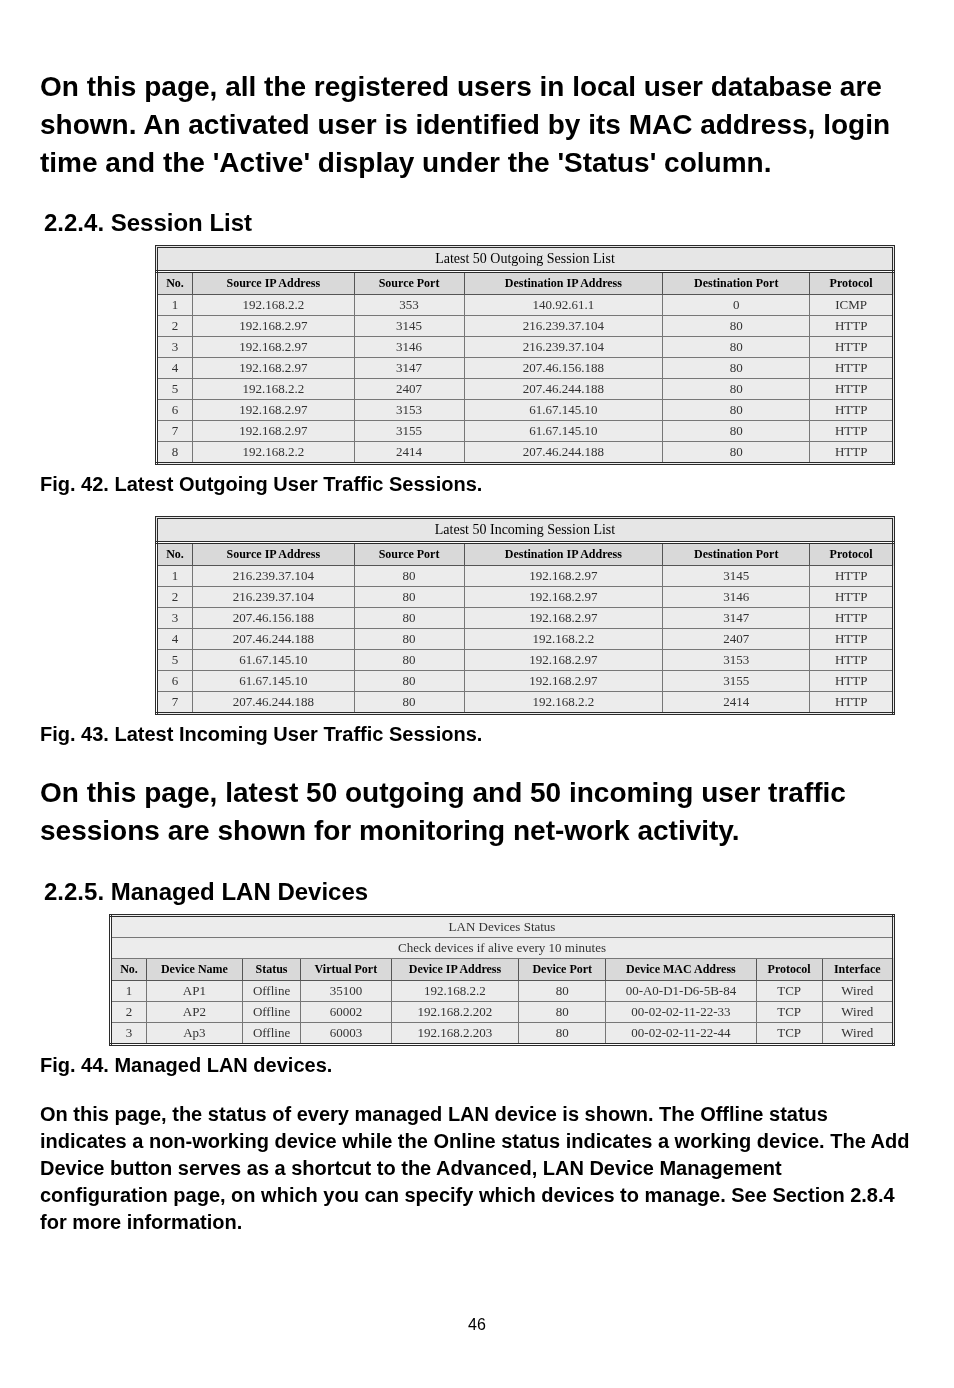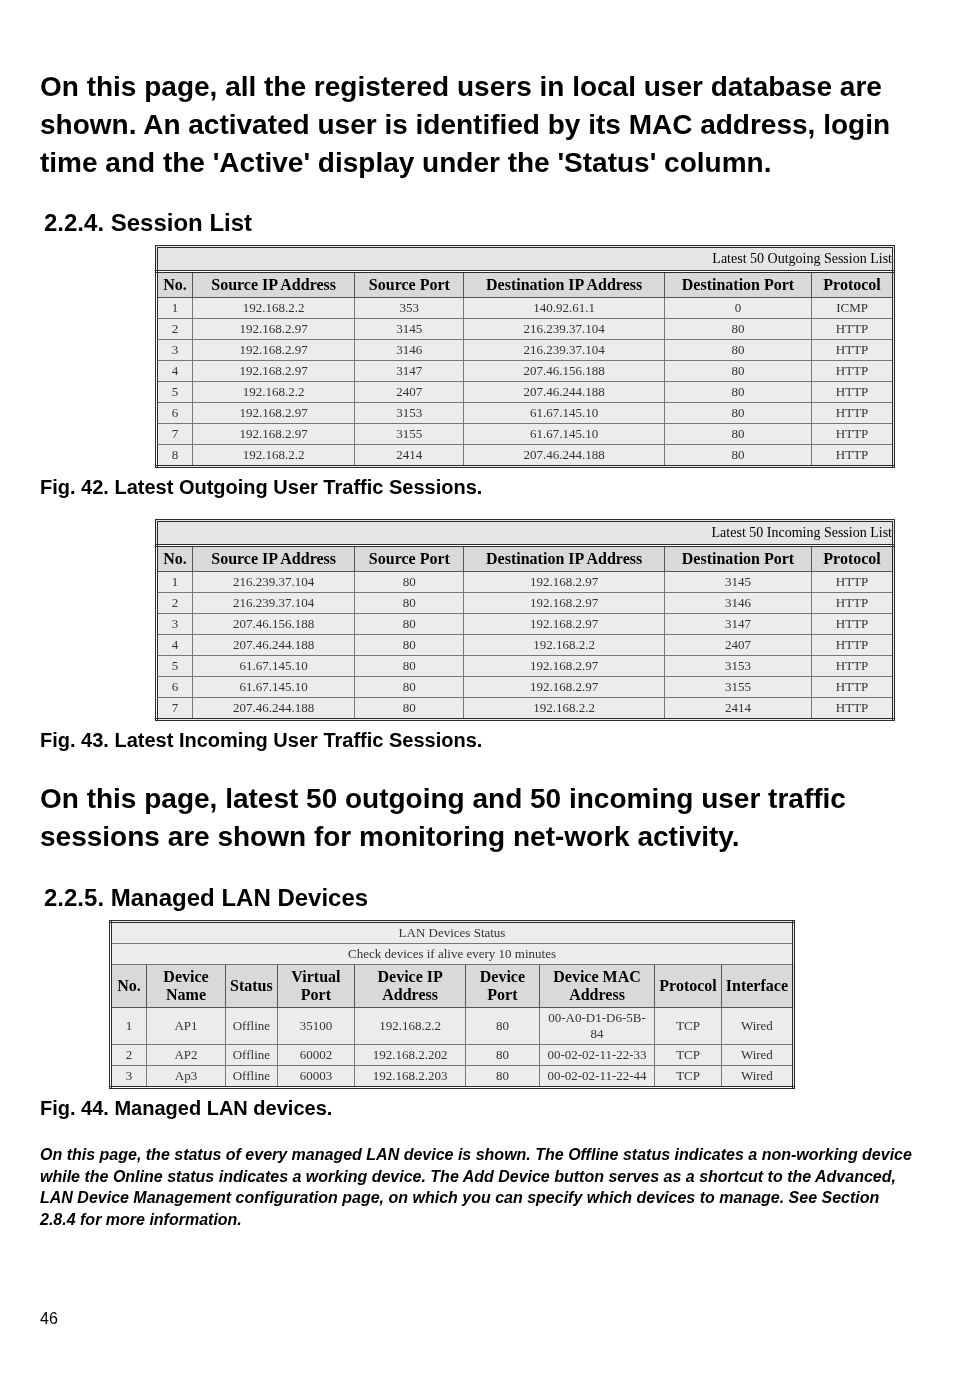--- a/index.html
+++ b/index.html
@@ -19,45 +19,44 @@
     font-size: 24px;
     margin: 0 0 8px 4px;
     font-weight: 800;
   }
   .fig-wrap {
     margin: 0 0 6px 115px;
     width: 740px;
   }
   .fig-wrap.last {
     margin-left: 69px;
-    width: 686px;
+    width: 786px;
   }
   table.screenshot {
     border-collapse: collapse;
     width: 100%;
     border: 3px double #2b2b2b;
     font-family: "Times New Roman", Times, serif;
     font-size: 13px;
     background: #fff;
   }
   table.screenshot caption {
     caption-side: top;
     background: #e6e6e6;
     font-family: "Times New Roman", Times, serif;
     font-size: 14px;
     padding: 3px 0;
     border-top: 3px double #2b2b2b;
     border-left: 3px double #2b2b2b;
     border-right: 3px double #2b2b2b;
-    text-align: right;
   }
   table.screenshot th {
     background: #d9d9d9;
     font-weight: bold;
-    font-size: 16px;
+    font-size: 12px;
     padding: 3px 4px;
     border: 1px solid #555;
     font-family: "Times New Roman", Times, serif;
   }
   table.screenshot td {
     background: #ececec;
     text-align: center;
     padding: 2px 4px;
     border: 1px solid #777;
     color: #333;
@@ -83,28 +82,27 @@
   .lan-check-row td {
     background: #fff;
     text-align: left;
     font-size: 12px;
     padding: 2px 4px;
   }
   .add-device {
     font-weight: bold;
   }
   .footer-text {
-    font-size: 16px;
+    font-size: 20px;
     font-weight: bold;
     line-height: 1.35;
     margin-top: 24px;
-    font-style: italic;
   }
   .pagenum {
-    text-align: left;
+    text-align: center;
     font-size: 16px;
     margin-top: 80px;
   }
 </style>
 </head>
 <body>
 
 <p class="intro">On this page, all the registered users in local user database are shown. An activated user is identified by its MAC address, login time and the 'Active' display under the 'Status' column.</p>
 
 <h2 class="section-heading">2.2.4. Session List</h2>

